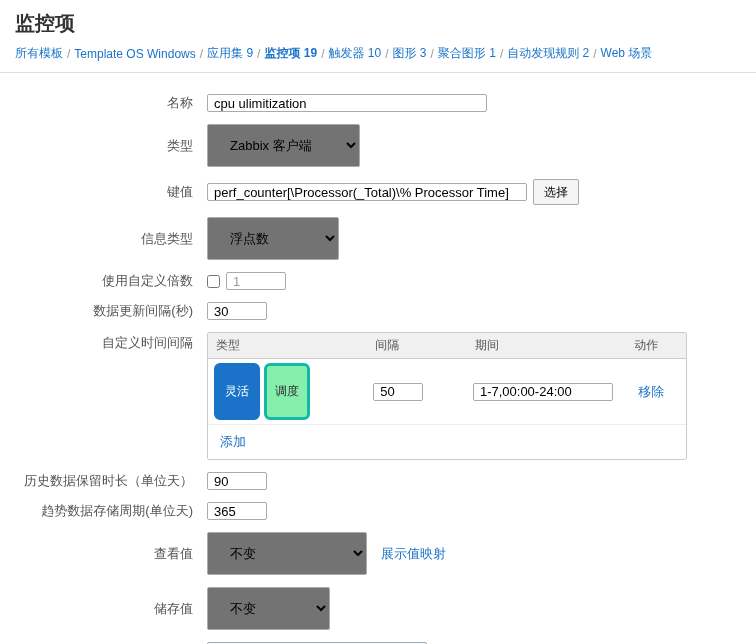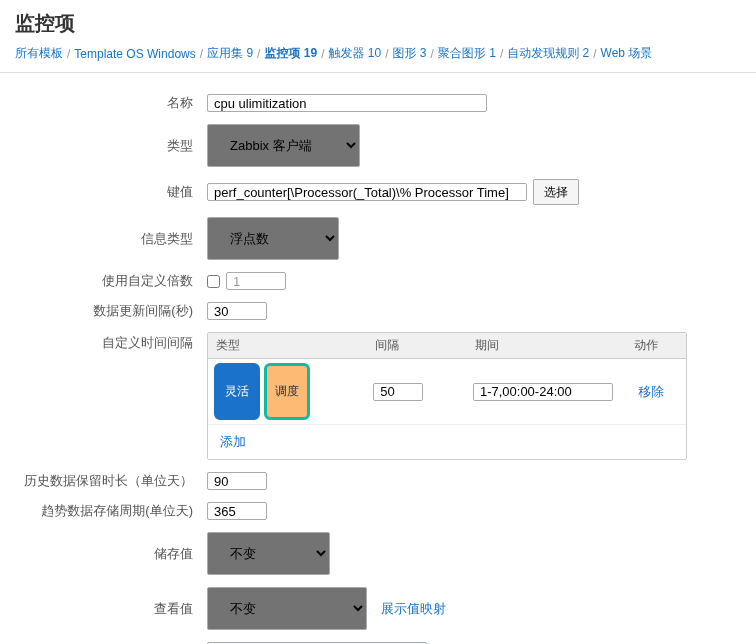--- a/index.html
+++ b/index.html
@@ -79,21 +79,21 @@
       border: 3px solid #14b8a6;
       border-radius: 6px;
       cursor: pointer;
     }
     .tag-btn.active {
       background: #1a73c8;
       color: #fff;
       border-color: #1a73c8;
     }
     .tag-btn.inactive {
-      background: #fdba74;
+      background: #86efac;
       color: #333;
     }
 
     .period-input { width: 140px; }
 
     .add-link { color: #1a73c8; cursor: pointer; font-size: 13px; padding: 4px 6px; display: inline-block; }
 
     .new-app-input { width: 220px; border: 1px solid #5a9fd4; background: #f0f8ff; }
 
     .show-value-link { color: #1a73c8; cursor: pointer; font-size: 13px; margin-left: 8px; }
@@ -229,45 +229,45 @@
       </tr>
 
       <tr>
         <td class="label-cell">趋势数据存储周期(单位天)</td>
         <td>
           <input type="text" class="history-input" value="365" style="">
         </td>
       </tr>
 
       <tr>
-        <td class="label-cell">储存值</td>
-        <td>
-          <select>
-            <option>不变</option>
-            <option>速率</option>
-            <option>自定义乘数</option>
-          </select>
-        </td>
-      </tr>
-
-      <tr>
         <td class="label-cell">查看值</td>
         <td>
           <div class="flex-row">
             <select style="width:160px;">
               <option>不变</option>
               <option>无转换</option>
               <option>自定义</option>
             </select>
             <a class="show-value-link">展示值映射</a>
           </div>
         </td>
       </tr>
 
       <tr>
+        <td class="label-cell">储存值</td>
+        <td>
+          <select>
+            <option>不变</option>
+            <option>速率</option>
+            <option>自定义乘数</option>
+          </select>
+        </td>
+      </tr>
+
+      <tr>
         <td class="label-cell">新的应用集</td>
         <td>
           <input type="text" class="new-app-input" value="" style="">
         </td>
       </tr>
 
     </tbody>
   </table>
 </div>
 

